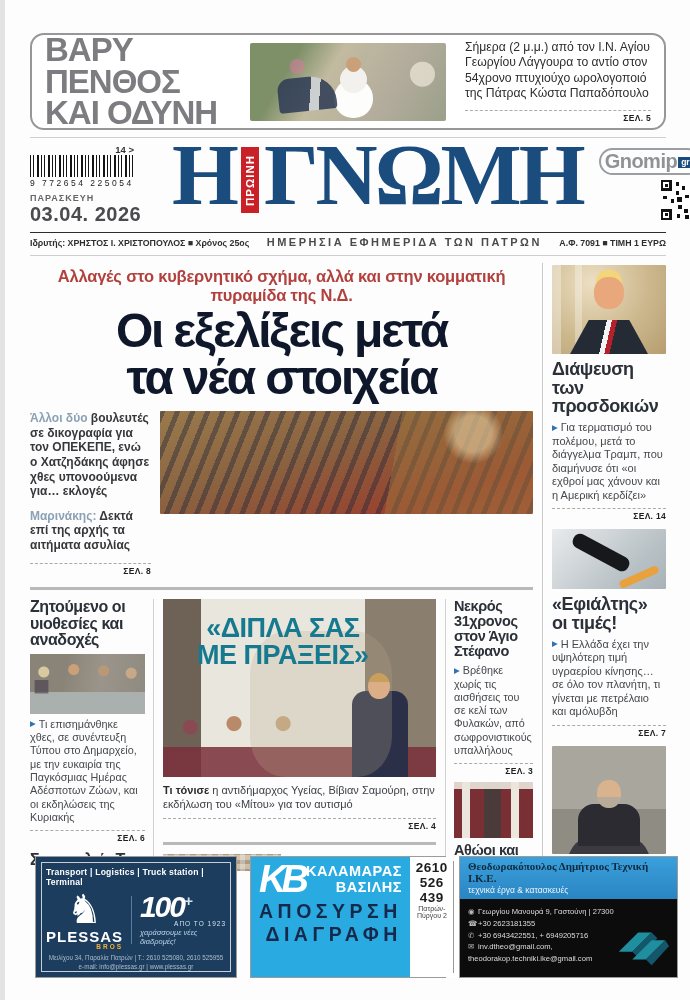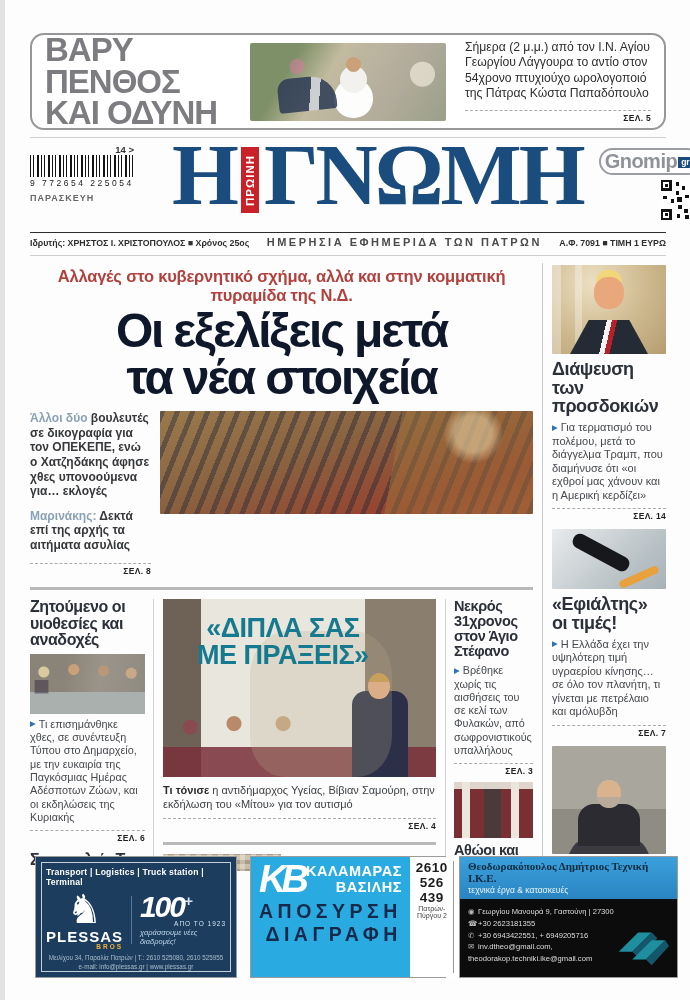--- a/index.html
+++ b/index.html
@@ -206,20 +206,21 @@
   </div>
 
   <div class="hairline"></div>
 
   <div class="masthead">
     <div class="mast-left">
       <div class="issue-code">14 &gt;</div>
       <div class="barcode"></div>
       <div class="barcode-num">9 772654 225054</div>
       <div class="day-label">ΠΑΡΑΣΚΕΥΗ</div>
+      <div class="date-label">03.04. 2026</div>
     </div>
     <div class="mast-center">
       <span class="mast-eta">Η</span>
       <span class="proini-banner">ΠΡΩΙΝΗ</span>
       <span class="mast-gnomi">ΓΝΩΜΗ</span>
     </div>
     <div class="mast-right">
       <span class="gnomip-logo"><span>Gnomip</span><span class="gr-badge">gr</span></span>
       <svg class="qr-code" viewBox="0 0 33 33" shape-rendering="crispEdges">
         <rect width="33" height="33" fill="#fff"></rect>

